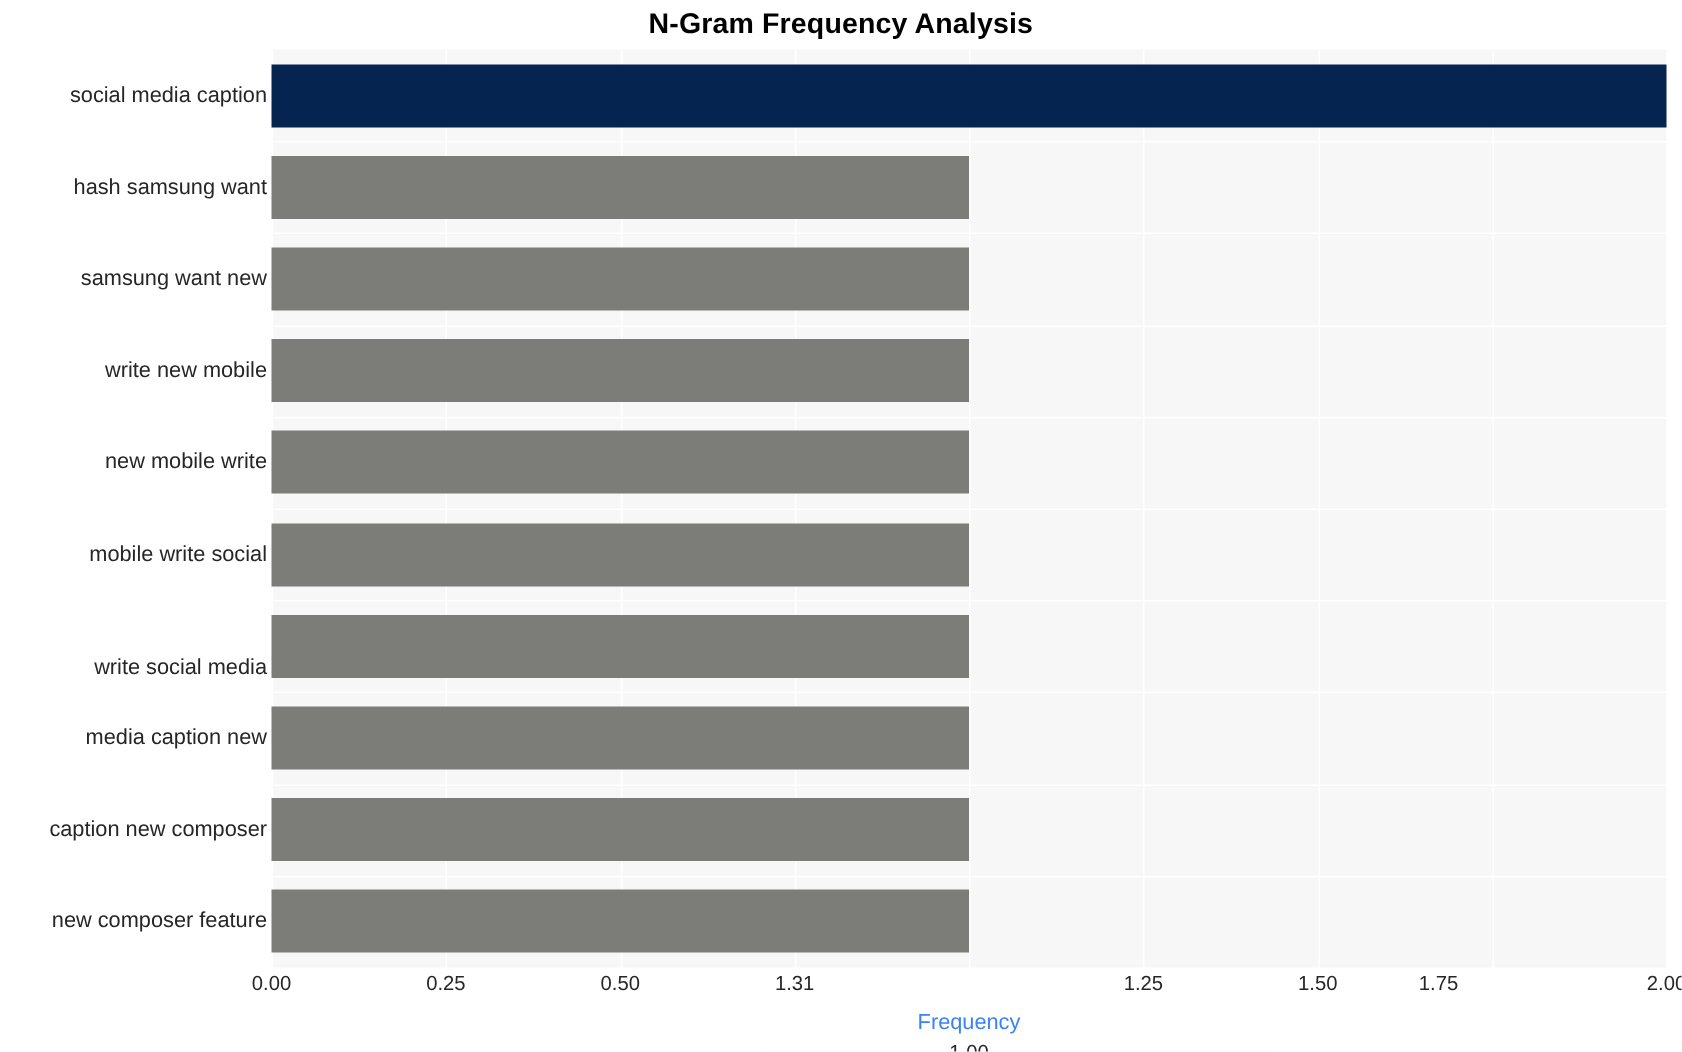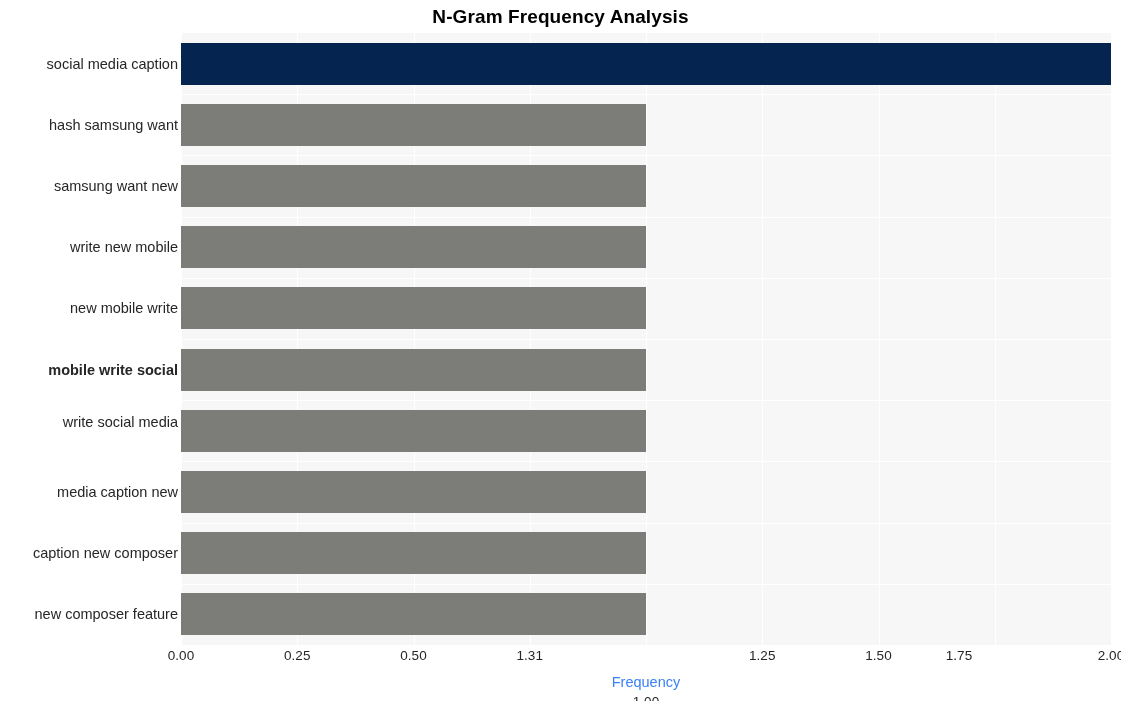--- a/index.html
+++ b/index.html
@@ -158,22 +158,22 @@
         <div class="bar" title="new composer feature: 1" style="width: 465px; height: 42px; top: 560.4px; background: rgb(124, 124, 121);"></div>
       </div>
   </div>
 
   <div id="ytick-layer">
       <div class="ytick-label" style="top: 30.6px;">social media caption</div>
       <div class="ytick-label" style="top: 91.8px;">hash samsung want</div>
       <div class="ytick-label" style="top: 153px;">samsung want new</div>
       <div class="ytick-label" style="top: 214.2px;">write new mobile</div>
       <div class="ytick-label" style="top: 275.4px;">new mobile write</div>
-      <div class="ytick-label" style="top: 336.6px; font-weight: bold;">mobile write social</div>
-      <div class="ytick-label" style="top: 389px;">write social media</div>
+      <div class="ytick-label" style="top: 336.6px;">mobile write social</div>
+      <div class="ytick-label" style="top: 412px;">write social media</div>
       <div class="ytick-label" style="top: 459px;">media caption new</div>
       <div class="ytick-label" style="top: 520.2px;">caption new composer</div>
       <div class="ytick-label" style="top: 581.4px; padding-left: 30px;">new composer feature</div>
     </div>
   <div id="xtick-layer">
       <div class="xtick-label" style="left: 0px;">0.00</div>
       <div class="xtick-label" style="left: 116.25px;">0.25</div>
       <div class="xtick-label" style="left: 232.5px;">0.50</div>
       <div class="xtick-label" style="left: 348.75px;">1.31</div>
       <div class="xtick-label" style="left: 465px; margin-top: 46px;">1.00</div>

